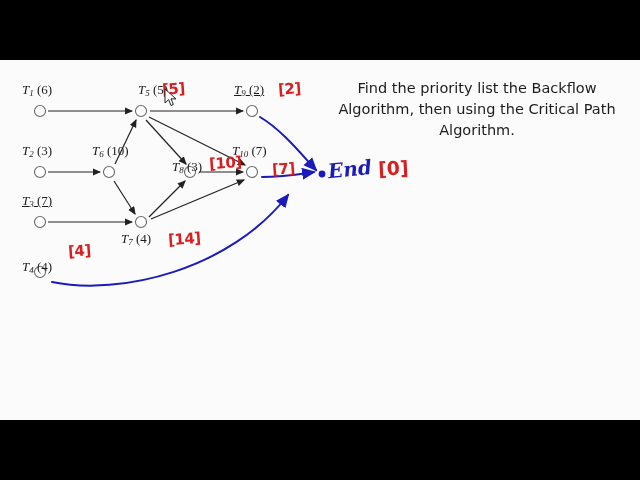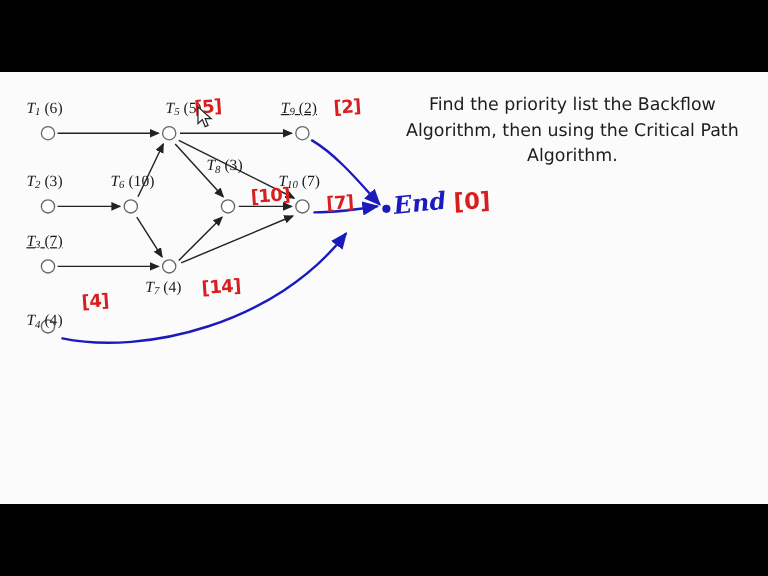--- a/index.html
+++ b/index.html
@@ -200,21 +200,21 @@
       <span class="dur">(5)</span>
     </div>
     <div class="task-label" style="left:92px;  top:83px;">
       <span>T</span><span class="sub">6</span>
       <span class="dur">(10)</span>
     </div>
     <div class="task-label" style="left:121px; top:171px;">
       <span>T</span><span class="sub">7</span>
       <span class="dur">(4)</span>
     </div>
-    <div class="task-label" style="left:172px; top:70px;">
+    <div class="task-label" style="left:172px; top:99px;">
       <span>T</span><span class="sub">8</span>
       <span class="dur">(3)</span>
     </div>
     <div class="task-label" style="left:234px; top:22px;text-decoration:underline;">
       <span>T</span><span class="sub">9</span>
       <span class="dur">(2)</span>
     </div>
     <div class="task-label" style="left:232px; top:83px;">
       <span>T</span><span class="sub">10</span>
       <span class="dur">(7)</span>

